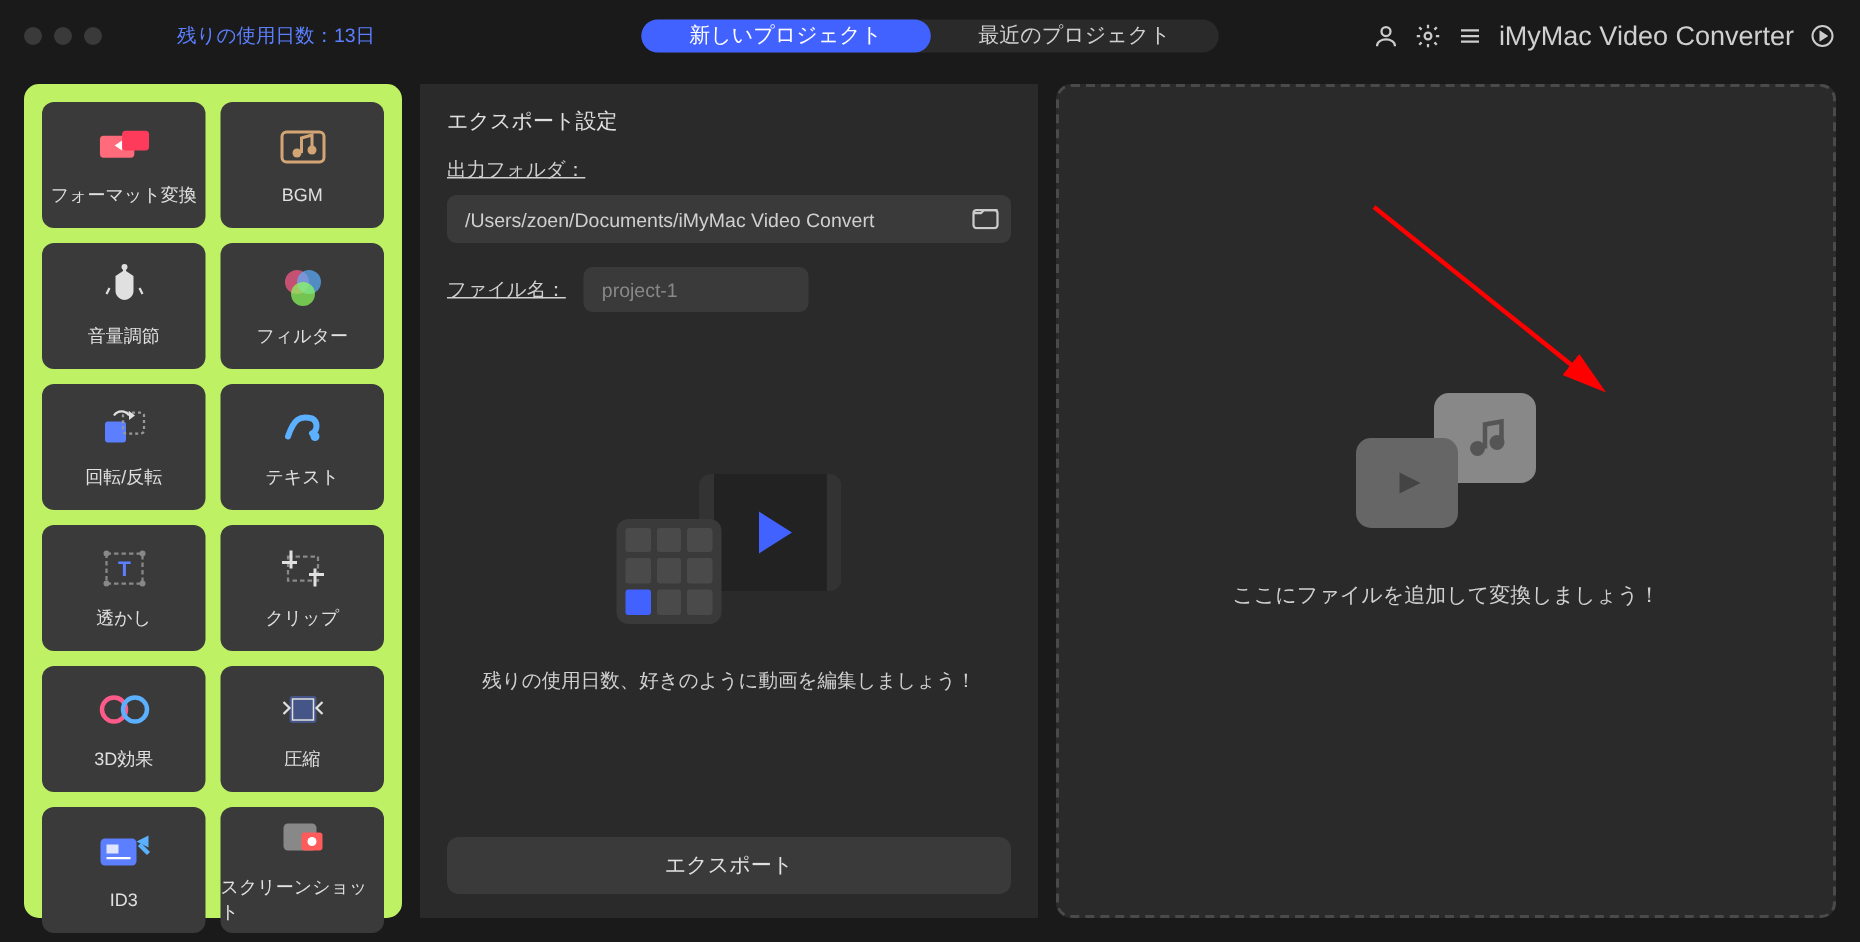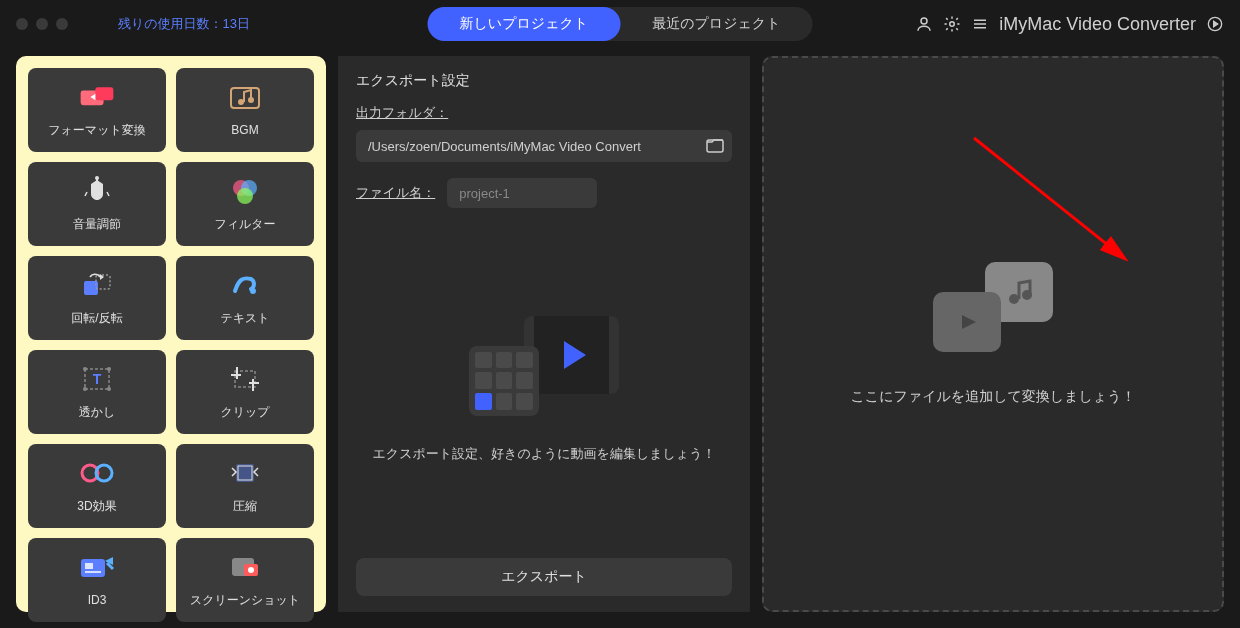--- a/index.html
+++ b/index.html
@@ -15,39 +15,39 @@
   display: flex;
   align-items: center;
   padding: 0 16px;
   position: relative;
 }
 .traffic-lights { display: flex; gap: 8px; }
 .tl { width: 12px; height: 12px; border-radius: 50%; background: #3a3a3a; }
 .trial { margin-left: 50px; color: #5b7fff; font-size: 13px; }
 .tab-group {
   position: absolute; left: 50%; transform: translateX(-50%);
-  display: flex; background: #2a2a2a; border-radius: 20px; height: 34px;
+  display: flex; background: #2a2a2a; border-radius: 20px; height: 22px;
 }
 .tab {
   padding: 0 32px; display: flex; align-items: center;
   font-size: 14px; border-radius: 20px; cursor: pointer;
 }
 .tab.active { background: #4262ff; color: #fff; }
 .tab:not(.active) { color: #d0d0d0; }
 .header-right {
   margin-left: auto; display: flex; align-items: center; gap: 10px;
   font-size: 18px; color: #d0d0d0;
 }
 .hicon { width: 18px; height: 18px; display: flex; align-items: center; justify-content: center; cursor: pointer; }
 
 .content {
   display: flex; gap: 12px; padding: 8px 16px 16px 16px; height: calc(628px - 48px);
 }
 .sidebar {
-  width: 310px; background: #fef9c3; border-radius: 10px; padding: 12px;
+  width: 252px; background: #bef264; border-radius: 10px; padding: 12px;
   display: grid; grid-template-columns: 1fr 1fr; gap: 10px;
   align-content: start;
 }
 .tool {
   background: #3a3a3a; border-radius: 8px; height: 84px;
   display: flex; flex-direction: column; align-items: center; justify-content: center;
   gap: 10px; cursor: pointer; font-size: 12px; color: #e0e0e0;
 }
 .tool .ticon { width: 36px; height: 30px; display: flex; align-items: center; justify-content: center; }
 
@@ -319,21 +319,21 @@
             <div></div>
             <div></div>
           <div></div>
             <div></div>
             <div></div>
           <div class="hl"></div>
             <div></div>
             <div></div>
         </div>
       </div>
-      <div class="preview-text">エクスポート設定、好きのように動画を編集しましょう！</div>
+      <div class="preview-text">残りの使用日数、好きのように動画を編集しましょう！</div>
     </div>
     <div class="export-btn">エクスポート</div>
   </div>
 
   <div class="right">
     <svg class="arrow" viewBox="0 0 250 180">
       <defs>
           <marker id="ah" markerWidth="10" markerHeight="10" refX="8" refY="3" orient="auto">
             <polygon points="0,0 10,3 0,6" fill="#ff0000"></polygon>
           </marker>

